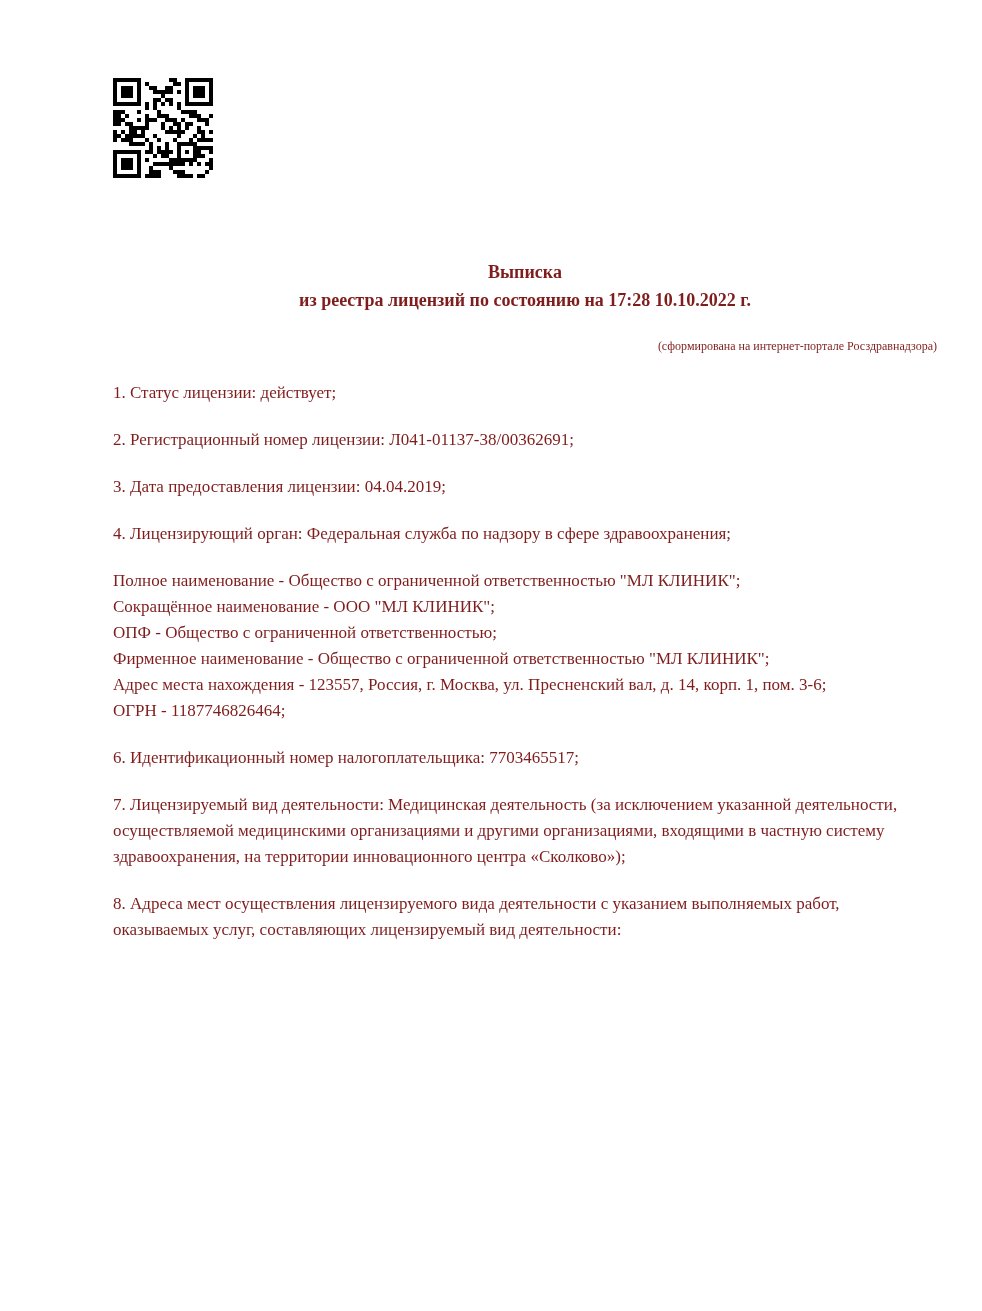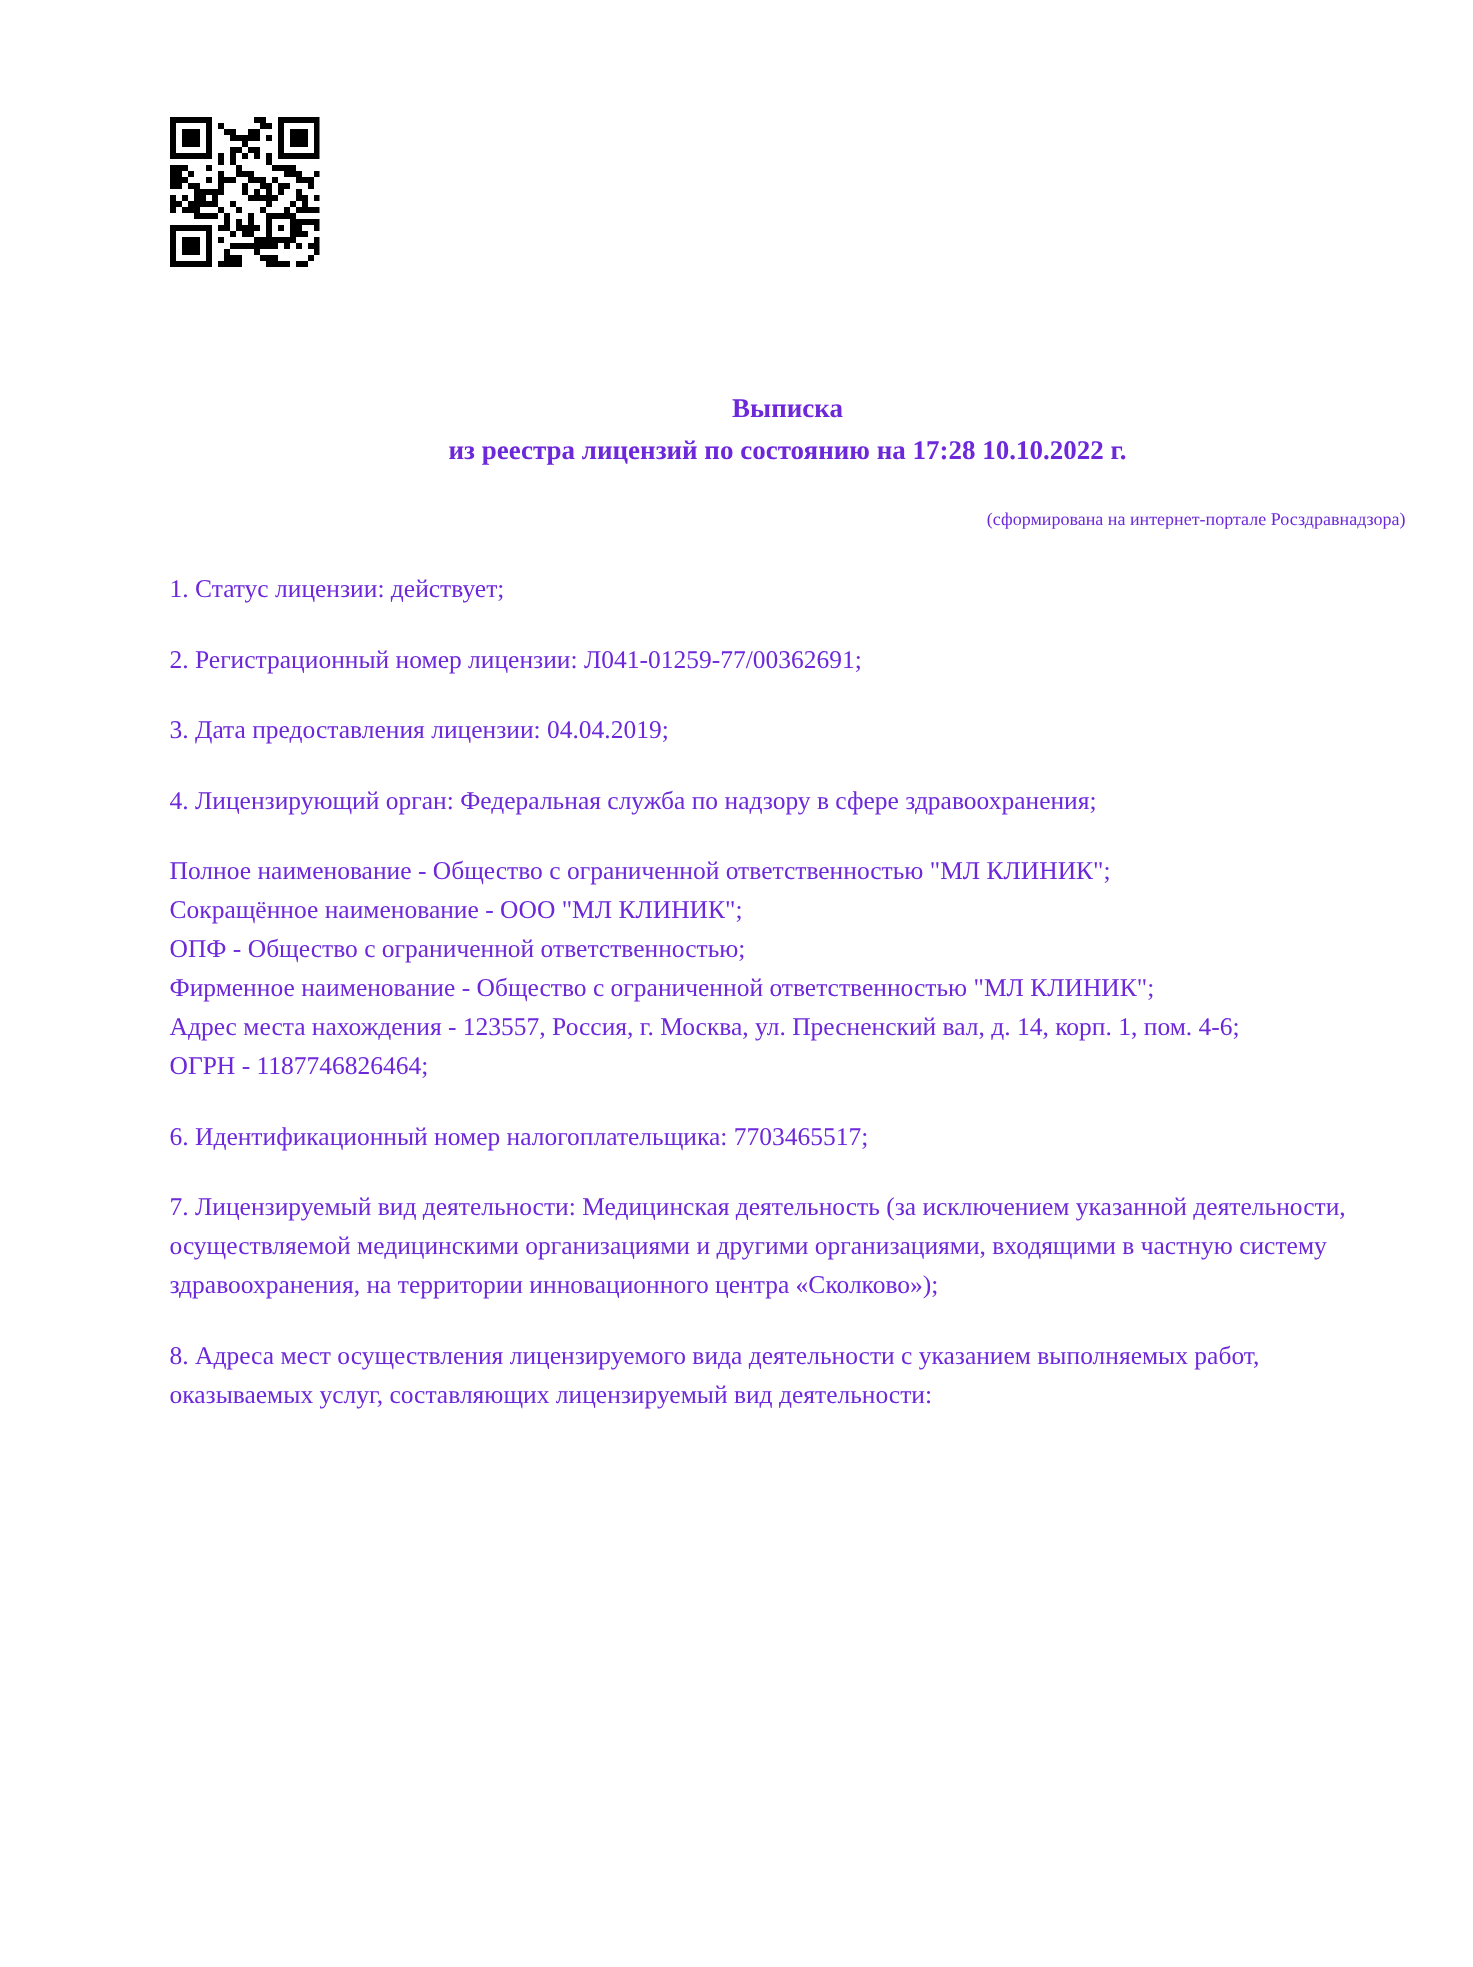--- a/index.html
+++ b/index.html
@@ -8,21 +8,21 @@
     background: #ffffff;
   }
   .page {
     position: relative;
     width: 982px;
     min-height: 1311px;
     background: #ffffff;
     box-sizing: border-box;
     padding: 78px 45px 60px 113px;
     font-family: "Liberation Serif", "DejaVu Serif", serif;
-    color: #6d28d9;
+    color: #7f1d1d;
   }
   .qr {
     width: 100px;
     height: 100px;
   }
   .qr svg {
     width: 100%;
     height: 100%;
     display: block;
   }
@@ -363,30 +363,30 @@
   <div class="title">
     <div>Выписка</div>
     <div>из реестра лицензий по состоянию на 17:28 10.10.2022 г.</div>
   </div>
 
   <div class="note">(сформирована на интернет-портале Росздравнадзора)</div>
 
   <div class="body-text">
 
     <p class="para">1. Статус лицензии: действует;</p>
-    <p class="para">2. Регистрационный номер лицензии: Л041-01259-77/00362691;</p>
+    <p class="para">2. Регистрационный номер лицензии: Л041-01137-38/00362691;</p>
     <p class="para">3. Дата предоставления лицензии: 04.04.2019;</p>
     <p class="para">4. Лицензирующий орган: Федеральная служба по надзору в сфере здравоохранения;</p>
 
     <div class="details">
       <div>Полное наименование - Общество с ограниченной ответственностью "МЛ КЛИНИК";</div>
       <div>Сокращённое наименование - ООО "МЛ КЛИНИК";</div>
       <div>ОПФ - Общество с ограниченной ответственностью;</div>
       <div>Фирменное наименование - Общество с ограниченной ответственностью "МЛ КЛИНИК";</div>
-      <div>Адрес места нахождения - 123557, Россия, г. Москва, ул. Пресненский вал, д. 14, корп. 1, пом. 4-6;</div>
+      <div>Адрес места нахождения - 123557, Россия, г. Москва, ул. Пресненский вал, д. 14, корп. 1, пом. 3-6;</div>
       <div>ОГРН - 1187746826464;</div>
     </div>
 
     <p class="para">6. Идентификационный номер налогоплательщика: 7703465517;</p>
     <p class="para">7. Лицензируемый вид деятельности: Медицинская деятельность (за исключением указанной деятельности, осуществляемой медицинскими организациями и другими организациями, входящими в частную систему здравоохранения, на территории инновационного центра «Сколково»);</p>
     <p class="para">8. Адреса мест осуществления лицензируемого вида деятельности с указанием выполняемых работ, оказываемых услуг, составляющих лицензируемый вид деятельности:</p>
 
   </div>
 
 </div>

